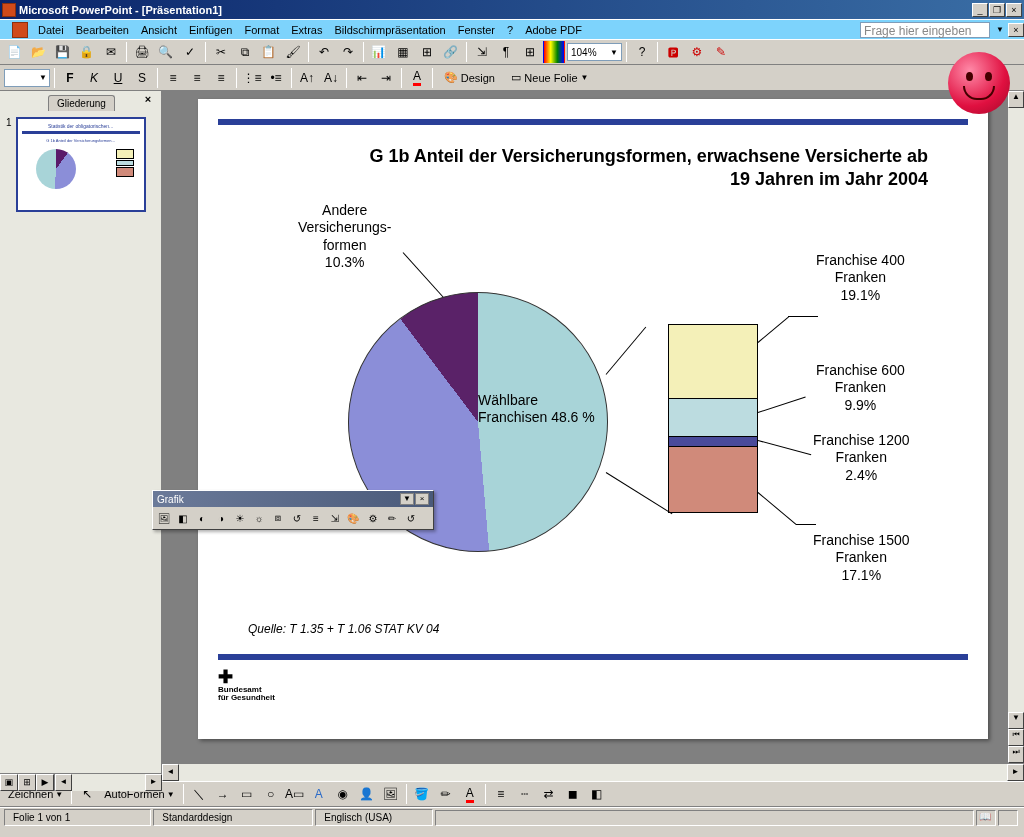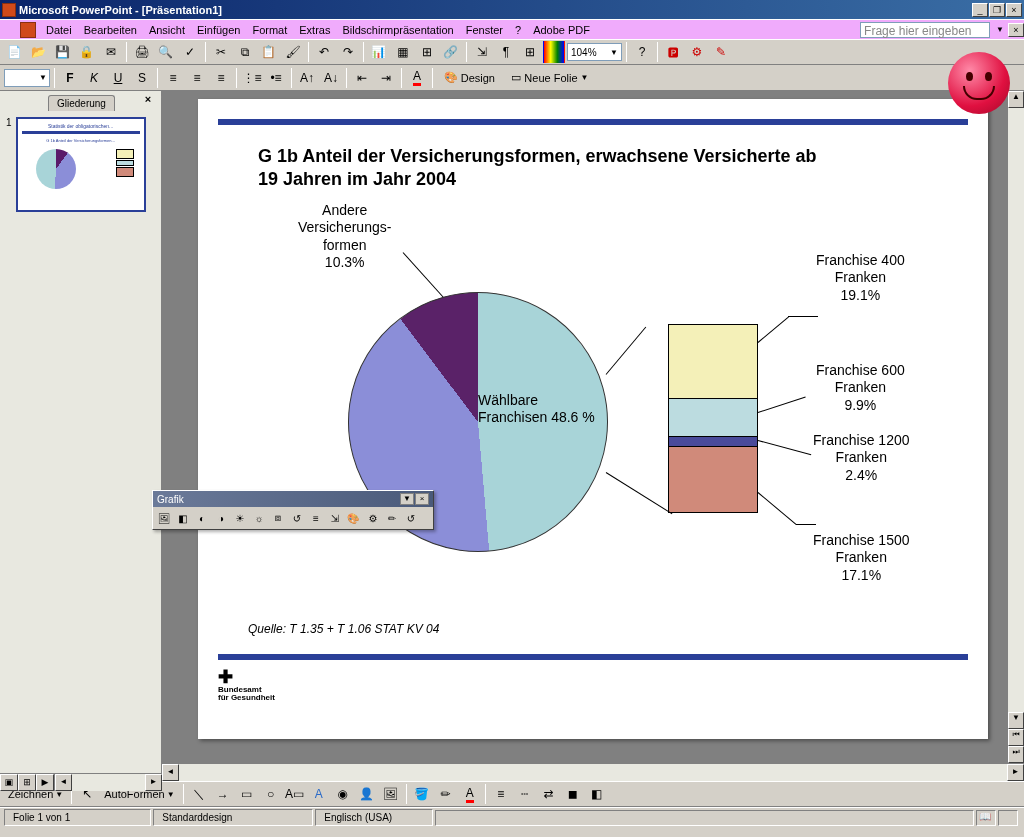--- a/index.html
+++ b/index.html
@@ -24,23 +24,23 @@
 .titlebar .app-icon { width: 14px; height: 14px; background: #d04a1a; border: 1px solid #8a3010; margin-right: 3px; }
 .titlebar .title { flex: 1; font-weight: bold; }
 .win-controls { display: flex; gap: 1px; }
 .win-controls button {
   width: 16px; height: 14px;
   background: #d4d0c8; border: 1px solid; border-color: #fff #404040 #404040 #fff;
   font-size: 9px; line-height: 10px; text-align: center; cursor: default;
   font-family: "Marlett", Arial; padding:0;
 }
 .menubar {
-  background: #f0abfc;
+  background: #7dd3fc;
   height: 20px;
-  display: flex; align-items: center; padding-left: 20px;
+  display: flex; align-items: center; padding-left: 12px;
   border-top: 1px solid #fff;
 }
 .menubar .ppt-icon { width: 16px; height: 16px; background:#d04a1a; border:1px solid #8a3010; margin-right:4px; display:inline-block; }
 .menubar .menu-item { padding: 2px 6px; cursor: default; }
 .menubar .spacer { flex:1; }
 .menubar .help-box { width:130px; height:16px; background:#fff; border:1px solid #7f9db9; font-size:12px; color:#888; padding:1px 3px; margin-right:2px;}
 .menubar .doc-controls button{ width:16px;height:14px;background:#d4d0c8;border:1px solid;border-color:#fff #404040 #404040 #fff;font-size:9px;padding:0;}
 .toolbar {
   background: #d4d0c8;
   height: 26px; display:flex; align-items:center; padding: 0 4px; gap:2px;
@@ -86,21 +86,21 @@
   flex:1; background:#808080; display:flex; flex-direction:column; position:relative;
 }
 .slide-canvas { flex:1; overflow:auto; position:relative; }
 .slide {
   width:790px; height:640px; background:#fff; margin:8px auto; position:relative;
   box-shadow: 2px 2px 4px rgba(0,0,0,0.4);
   padding:14px 20px;
 }
 .slide-title-main { color:#1a4a8a; font-size:17px; font-weight:bold; font-family:Arial; }
 .slide-hr { height:6px; background:#2a3f98; margin:6px 0 20px; }
-.chart-title { font-size:18px; font-weight:bold; font-family:Arial; text-align:left; line-height:1.3; margin:0 40px 20px;}
+.chart-title { font-size:18px; font-weight:bold; font-family:Arial; text-align:right; line-height:1.3; margin:0 40px 20px;}
 .chart-body { position:relative; height:380px; }
 .pie-label { position:absolute; font-size:14px; font-family:Arial; text-align:center; line-height:1.25; }
 .pie-line { position:absolute; background:#000; }
 .pie { position:absolute; left:130px; top:80px; width:260px; height:260px; border-radius:50%;
   background: conic-gradient(
     #5a2268 0deg 37.08deg,
     #a8d4d8 37.08deg 212.04deg,
     #8b8ed8 212.04deg 360deg
   );
   transform: rotate(-37deg);

